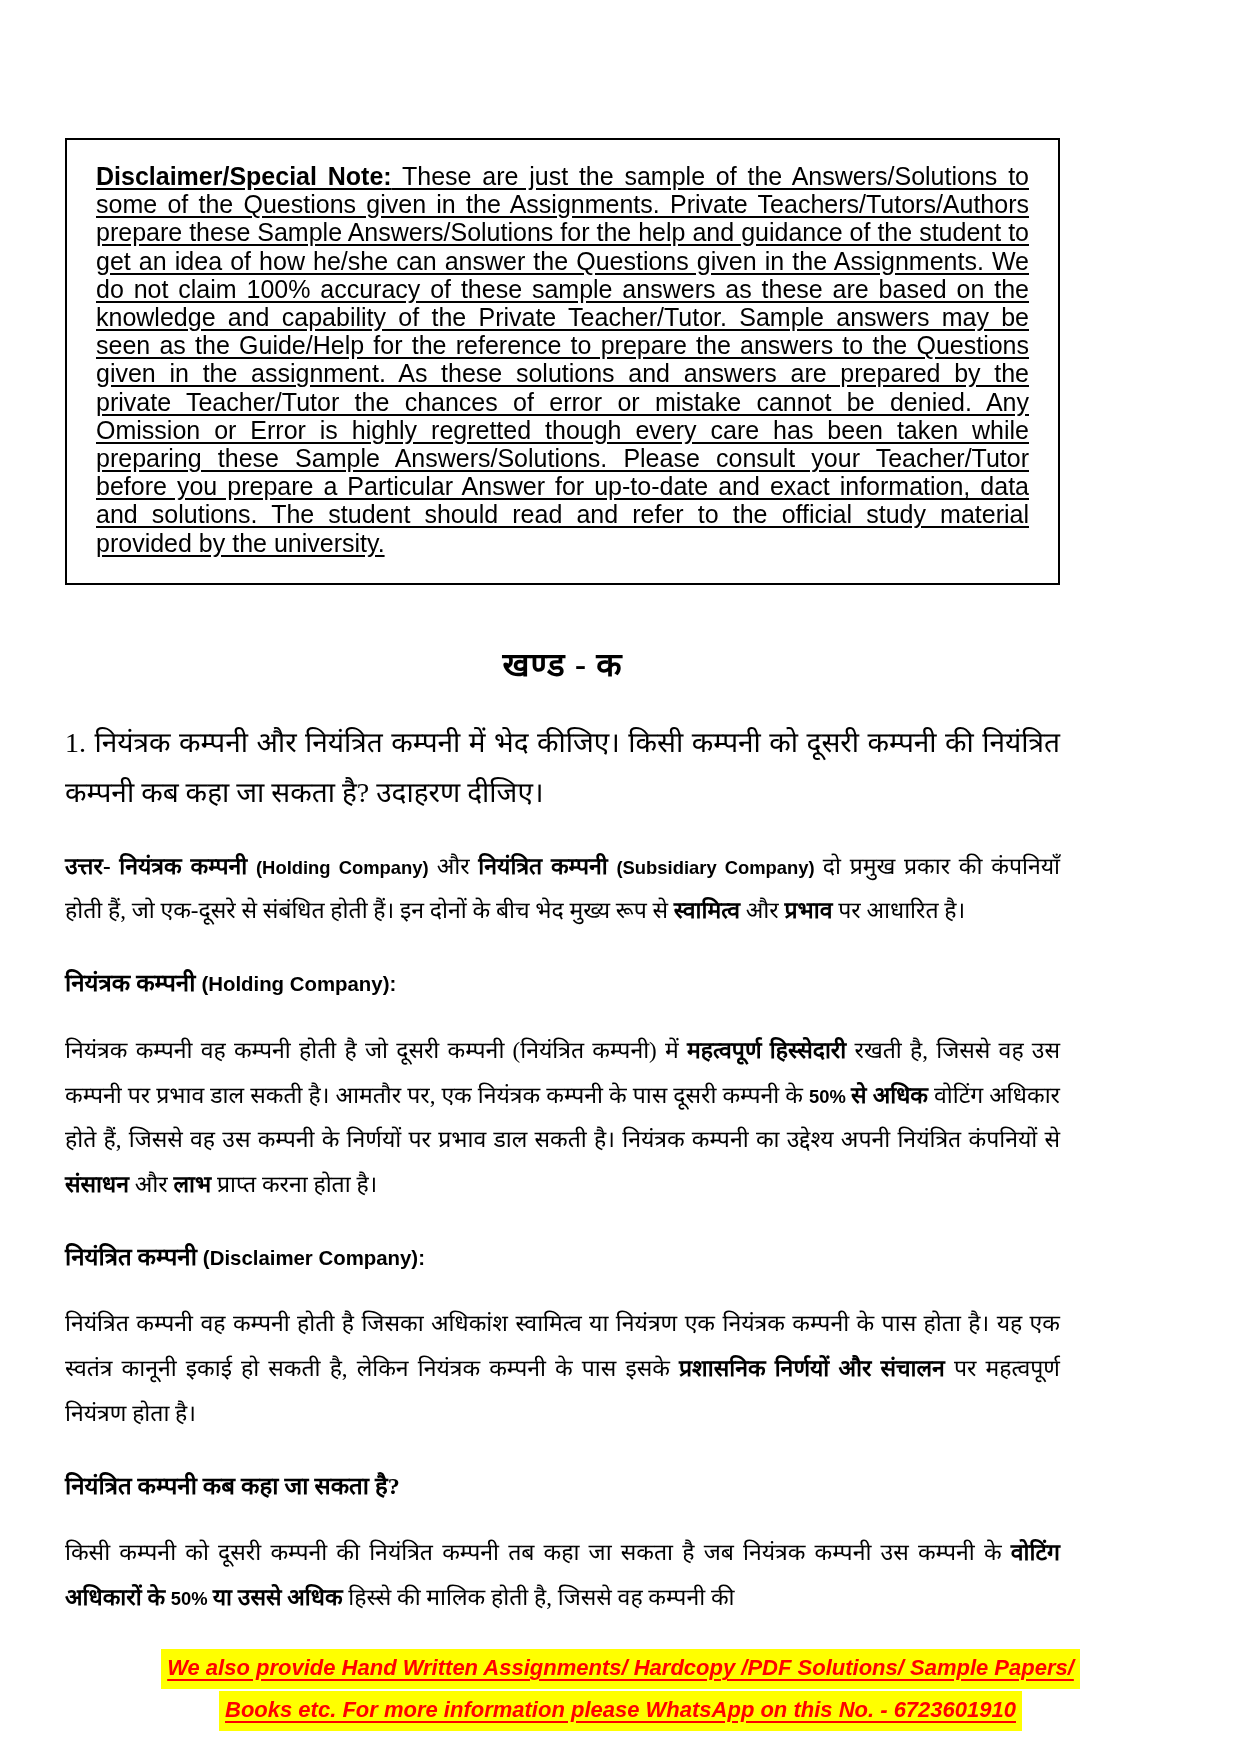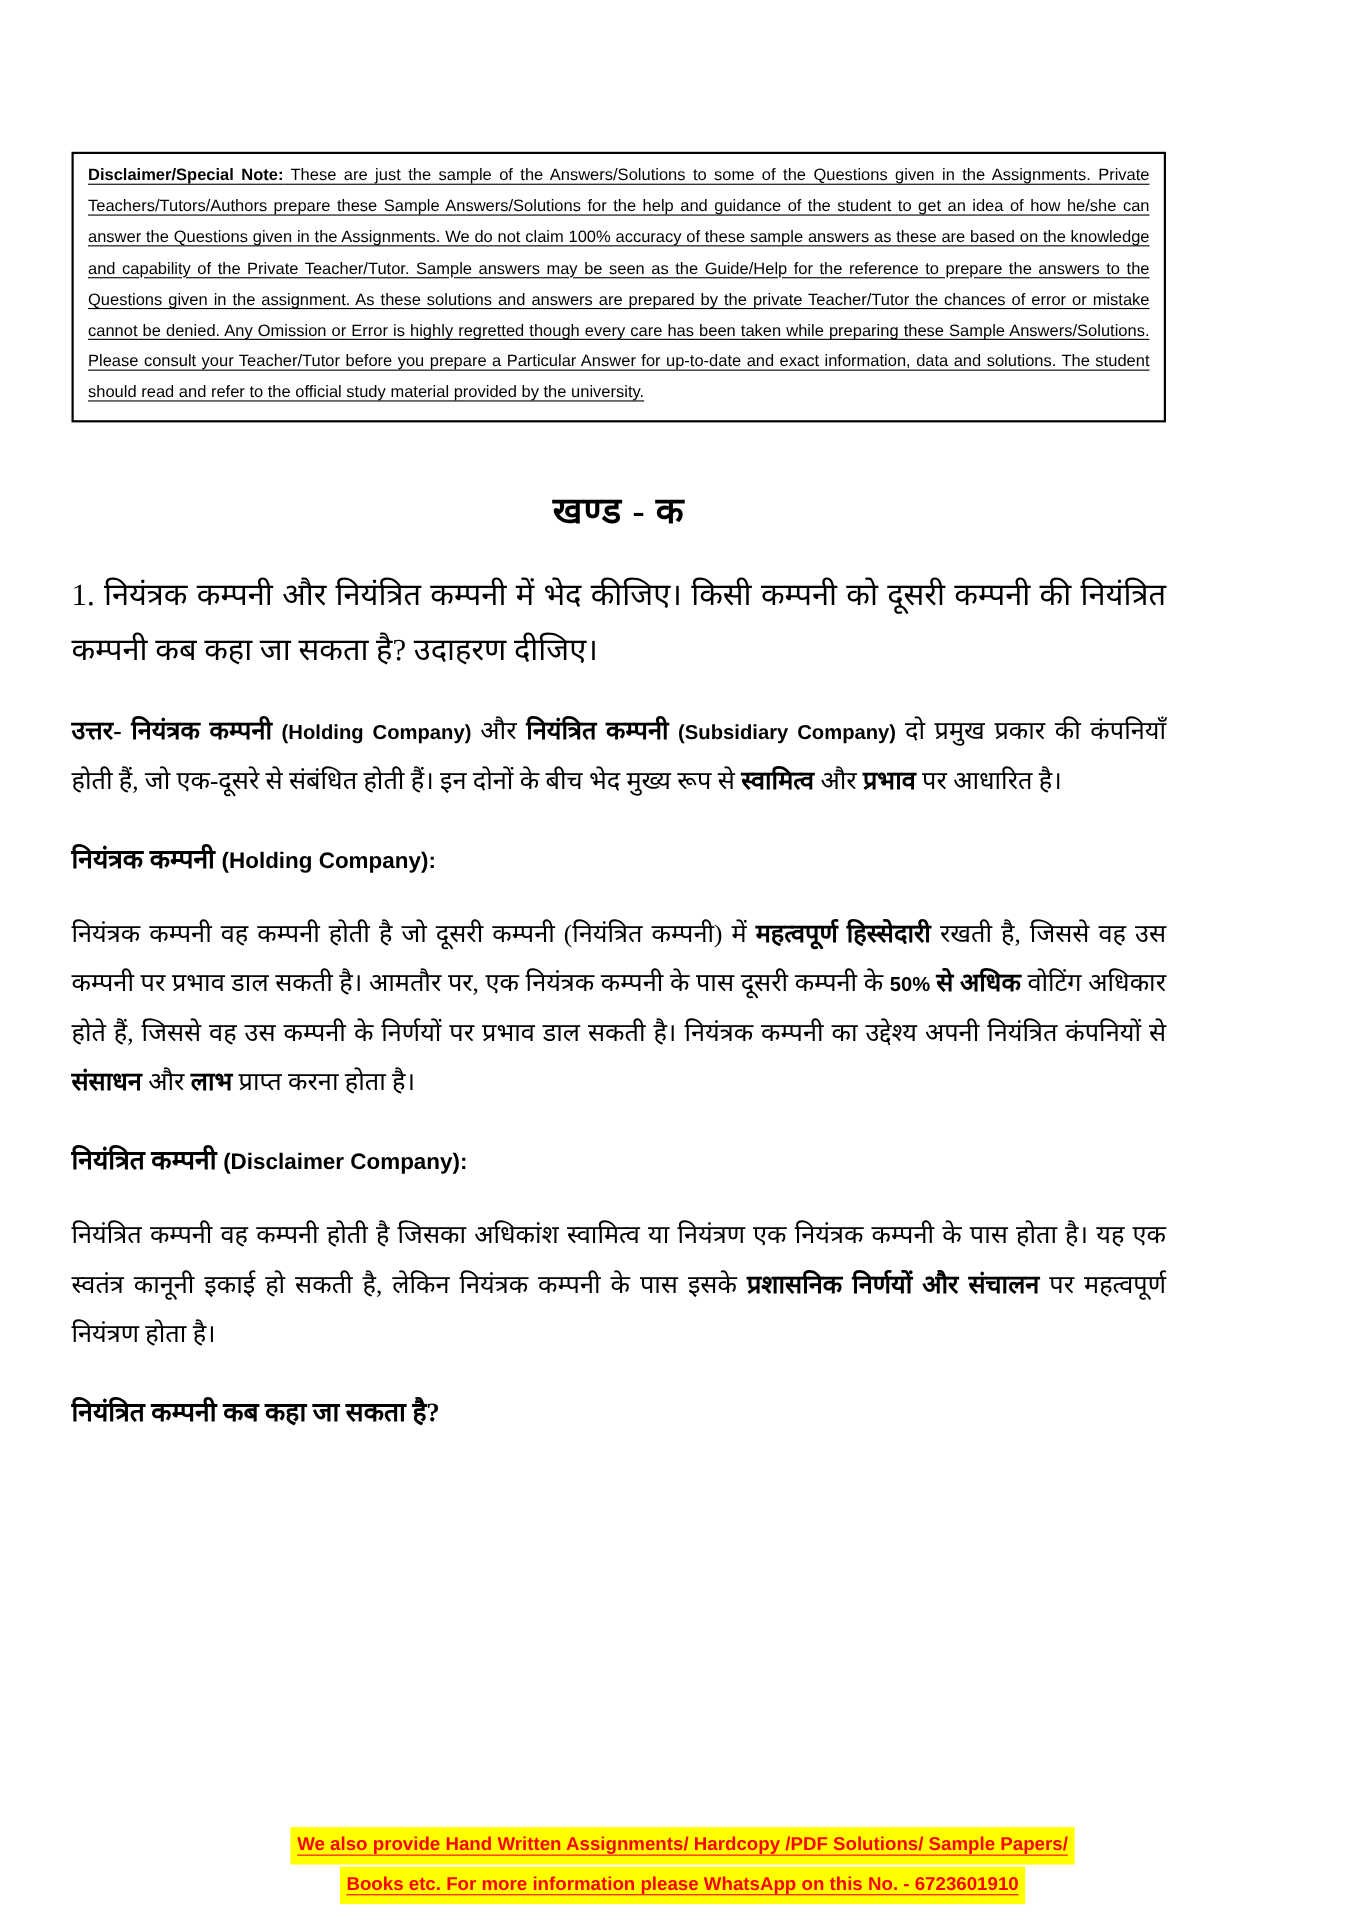--- a/index.html
+++ b/index.html
@@ -17,23 +17,23 @@
   .content {
     width: 995px;
     margin-left: 65px;
   }
   .disclaimer-box {
     border: 2px solid #000000;
     margin-top: 138px;
     padding: 6px 13px 10px 13px;
   }
   .disclaimer {
-    margin: 0;
+    margin: 16px;
     font-family: "Liberation Sans", sans-serif;
-    font-size: 15px;
+    font-size: 25px;
     line-height: 28.2px;
     text-align: justify;
     text-decoration: underline;
     text-underline-offset: 3px;
   }
   .section-heading {
     margin: 56px 0 0;
     text-align: center;
     font-size: 33px;
     font-weight: bold;
@@ -61,22 +61,23 @@
   .b { font-weight: bold; }
   .en { font-size: 0.8em; font-family: "Liberation Sans", sans-serif; }
   .sub-heading .en { font-size: 0.85em; }
   .footer {
     position: absolute;
     left: 0;
     right: 0;
     bottom: 24px;
     text-align: center;
     font-family: "Liberation Sans", sans-serif;
-    font-size: 17px;
+    font-size: 22px;
     font-weight: bold;
+    font-style: italic;
   }
   .footer-line { margin-top: 2px; }
   .hl {
     display: inline-block;
     background: var(--footer-highlight, #FFFF00);
     color: var(--footer-text, #FF0000);
     text-decoration: underline;
     text-underline-offset: 4px;
     padding: 6px 6px 8px 6px;
   }
@@ -97,20 +98,21 @@
 
     <p class="body-para"><span class="b">उत्तर- </span><span class="b">नियंत्रक कम्पनी </span><span class="b en">(Holding Company) </span><span>और </span><span class="b">नियंत्रित कम्पनी </span><span class="b en">(Subsidiary Company) </span><span>दो प्रमुख प्रकार की कंपनियाँ होती हैं, जो एक-दूसरे से संबंधित होती हैं। इन दोनों के बीच भेद मुख्य रूप से </span><span class="b">स्वामित्व </span><span>और </span><span class="b">प्रभाव </span><span>पर आधारित है।</span></p>
 
     <h3 class="sub-heading"><span class="b">नियंत्रक कम्पनी </span><span class="b en">(Holding Company):</span></h3>
     <p class="body-para"><span>नियंत्रक कम्पनी वह कम्पनी होती है जो दूसरी कम्पनी (नियंत्रित कम्पनी) में </span><span class="b">महत्वपूर्ण हिस्सेदारी </span><span>रखती है, जिससे वह उस कम्पनी पर प्रभाव डाल सकती है। आमतौर पर, एक नियंत्रक कम्पनी के पास दूसरी कम्पनी के </span><span class="b en">50% </span><span class="b">से अधिक </span><span>वोटिंग अधिकार होते हैं, जिससे वह उस कम्पनी के निर्णयों पर प्रभाव डाल सकती है। नियंत्रक कम्पनी का उद्देश्य अपनी नियंत्रित कंपनियों से </span><span class="b">संसाधन </span><span>और </span><span class="b">लाभ </span><span>प्राप्त करना होता है।</span></p>
 
     <h3 class="sub-heading"><span class="b">नियंत्रित कम्पनी </span><span class="b en">(Disclaimer Company):</span></h3>
     <p class="body-para"><span>नियंत्रित कम्पनी वह कम्पनी होती है जिसका अधिकांश स्वामित्व या नियंत्रण एक नियंत्रक कम्पनी के पास होता है। यह एक स्वतंत्र कानूनी इकाई हो सकती है, लेकिन नियंत्रक कम्पनी के पास इसके </span><span class="b">प्रशासनिक निर्णयों और संचालन </span><span>पर महत्वपूर्ण नियंत्रण होता है।</span></p>
 
     <h3 class="sub-heading">नियंत्रित कम्पनी कब कहा जा सकता है?</h3>
+    <p class="body-para"><span>किसी कम्पनी को दूसरी कम्पनी की नियंत्रित कम्पनी तब कहा जा सकता है जब नियंत्रक कम्पनी उस कम्पनी के </span><span class="b">वोटिंग अधिकारों के </span><span class="b en">50% </span><span class="b">या उससे अधिक </span><span>हिस्से की मालिक होती है, जिससे वह कम्पनी की</span></p>
 
   </div>
 
   <div class="footer">
     <div class="footer-line"><span class="hl">We also provide Hand Written Assignments/ Hardcopy /PDF Solutions/ Sample Papers/</span></div>
     <div class="footer-line"><span class="hl">Books etc. For more information please WhatsApp on this No. - 6723601910</span></div>
   </div>
 </div>
 
 </body></html>

